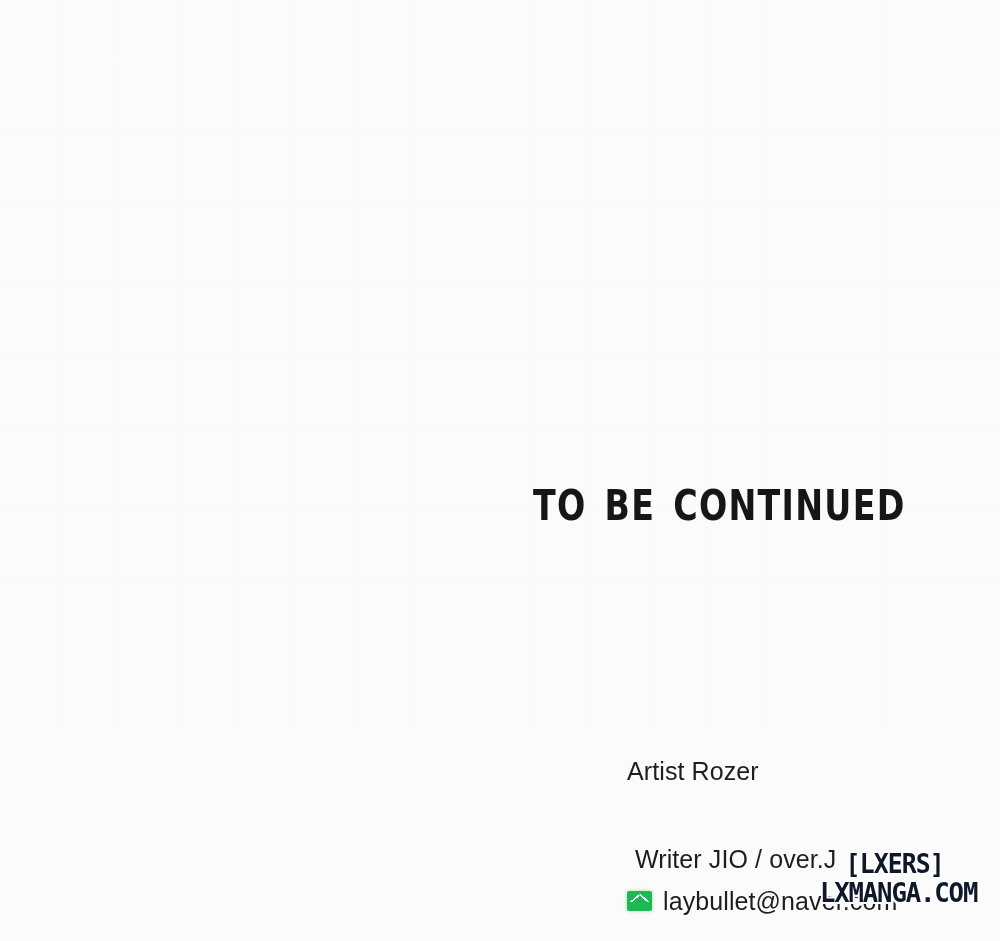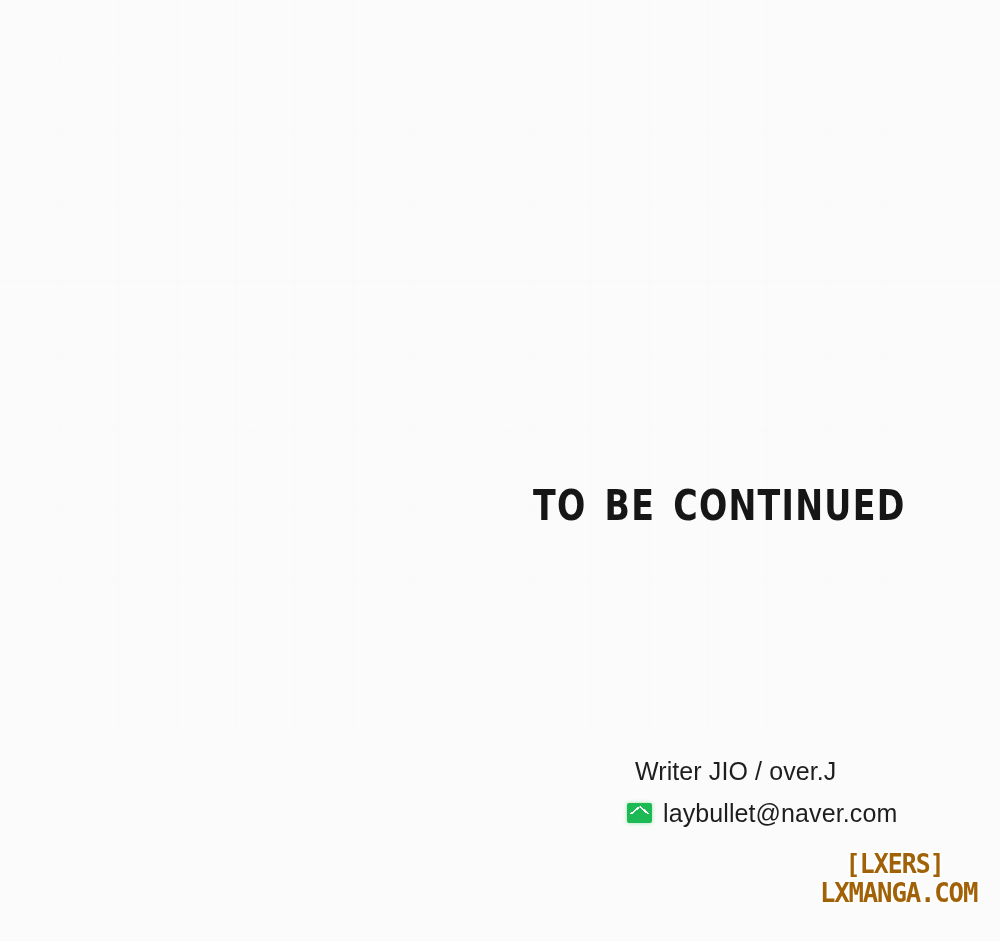--- a/index.html
+++ b/index.html
@@ -106,21 +106,21 @@
       linear-gradient(to bottom right, transparent 48%, #ffffff 48%, #ffffff 62%, transparent 62%) no-repeat left top / 50% 100%,
       linear-gradient(to bottom left, transparent 48%, #ffffff 48%, #ffffff 62%, transparent 62%) no-repeat right top / 50% 100%;
     border: 0;
   }
 
   
   .watermark {
     position: absolute;
     left: 818px;
     top: 850px;
-    color: #a16207;
+    color: #0f172a;
     font-family: "DejaVu Sans Mono", "Liberation Mono", monospace;
     font-weight: 700;
     white-space: nowrap;
     text-shadow:
       -1.5px -1.5px 0 #ffffff,
        1.5px -1.5px 0 #ffffff,
       -1.5px  1.5px 0 #ffffff,
        1.5px  1.5px 0 #ffffff,
        0    -1.8px 0 #ffffff,
        0     1.8px 0 #ffffff,
@@ -148,20 +148,21 @@
 <body>
 
 <div id="page">
 
   <div class="page-texture"></div>
 
   <div class="tbc">To be continued</div>
 
   <div class="credits">
 
+    <p class="credit-line credit-artist">Artist Rozer</p>
 
     <p class="credit-line credit-writer">Writer JIO / over.J</p>
 
     <div class="credit-email">
       <span class="mail-icon"></span>
       <span class="credit-line">laybullet@naver.com</span>
     </div>
 
   </div>
 

